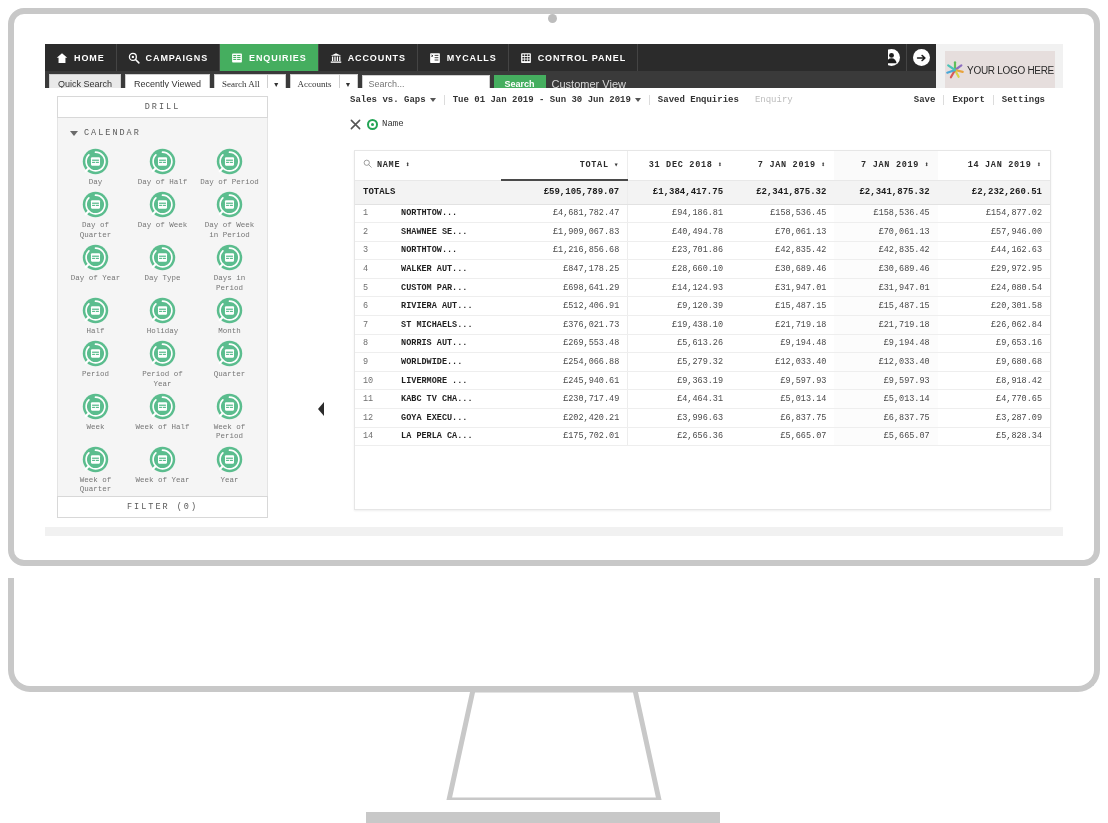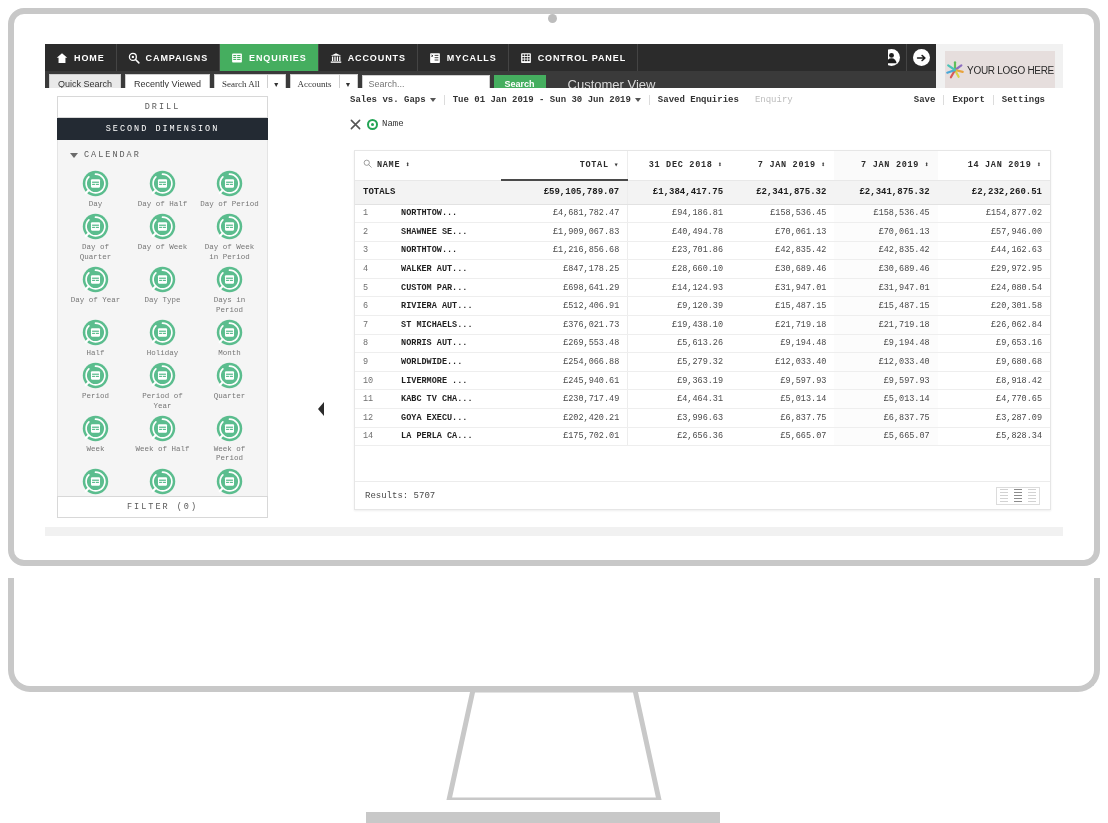--- a/index.html
+++ b/index.html
@@ -105,21 +105,21 @@
   .sb-select span.lbl { padding: 4px 7px; border-right: 1px solid #cfcfcf; white-space: nowrap; font-family: Liberation Serif, serif;}
   .sb-select span.car { padding: 4px 5px; font-size: 7px; display:flex; align-items:center;}
   #quick-search-input {
     background: #ffffff; border: 1px solid #cfcfcf; font-size: 9px;
     padding: 4px 6px; width: 128px; height: 18px; color: #9a9a9a;
   }
   #search-submit-button {
     background: #45ae5f; color: #fff; border: none; font-size: 9px; font-weight: bold;
     padding: 4px 11px; height: 18px; cursor: pointer;
   }
-  #customer-view-link { color: #d8d8d8; font-size: 13px; margin-left: 18px; cursor: pointer; text-decoration: underline; }
+  #customer-view-link { color: #d8d8d8; font-size: 11px; margin-left: 2px; cursor: pointer; text-decoration: underline; }
 
   
   #logo-block {
     position: absolute; left: 891px; top: 0; width: 127px; height: 53px;
     background: #f1f1f1; display: flex; align-items: center; justify-content: center;
   }
   #logo-inner {
     width: 110px; height: 39px; background: #e6dedd;
     display: flex; align-items: center; justify-content: center; gap: 2px;
   }
@@ -421,21 +421,20 @@
         </svg>
       </span>
       <span id="logo-text">YOUR LOGO HERE</span>
     </div>
   </div>
 
   <div id="app-body">
 
     <div id="left-panel">
       <div id="drill-tab">DRILL</div>
-      <div id="second-dimension-tab">SECOND DIMENSION</div>
       <div id="dimension-scroll">
         <div id="calendar-group-header">
           <span class="tri"></span>
           <span>CALENDAR</span>
         </div>
         <div id="dimension-grid">
             <div class="dim-cell">
 <svg class="dim-ico" viewBox="0 0 34 34">
   <circle cx="17" cy="17" r="16" fill="#5bbd8e"></circle>
   <path d="M17 5.2 a11.8 11.8 0 1 1 -8.35 3.45" fill="none" stroke="#ffffff" stroke-width="2.1" stroke-linecap="round"></path>
@@ -913,43 +912,17 @@
                   <td class="num">£175,702.01</td>
                   <td class="num colsep">£2,656.36</td>
                   <td class="num">£5,665.07</td>
                   <td class="num hl">£5,665.07</td>
                   <td class="num">£5,828.34</td>
                 </tr>
               </tbody>
           </table>
         </div>
 
-        <div id="table-footer">
-          <span id="results-count">Results: 5707</span>
-          <span id="view-toggle-group">
-            <span class="view-toggle">
-                <i></i>
-                <i></i>
-                <i></i>
-                <i></i>
-                <i></i>
-              </span>
-            <span class="view-toggle active">
-                <i></i>
-                <i></i>
-                <i></i>
-                <i></i>
-                <i></i>
-              </span>
-            <span class="view-toggle">
-                <i></i>
-                <i></i>
-                <i></i>
-                <i></i>
-                <i></i>
-              </span>
-          </span>
-        </div>
       </div>
 
     </div>
   </div>
 </div>
 
 </body></html>

